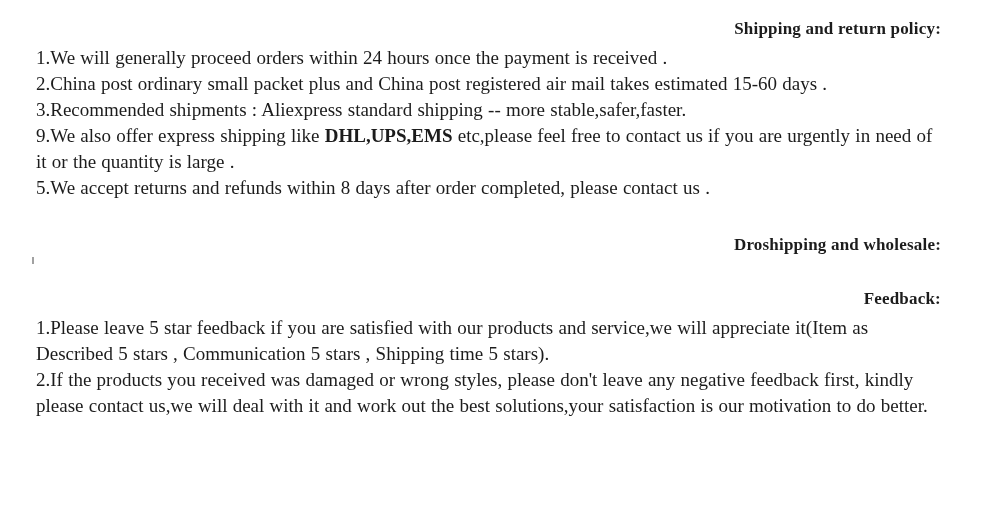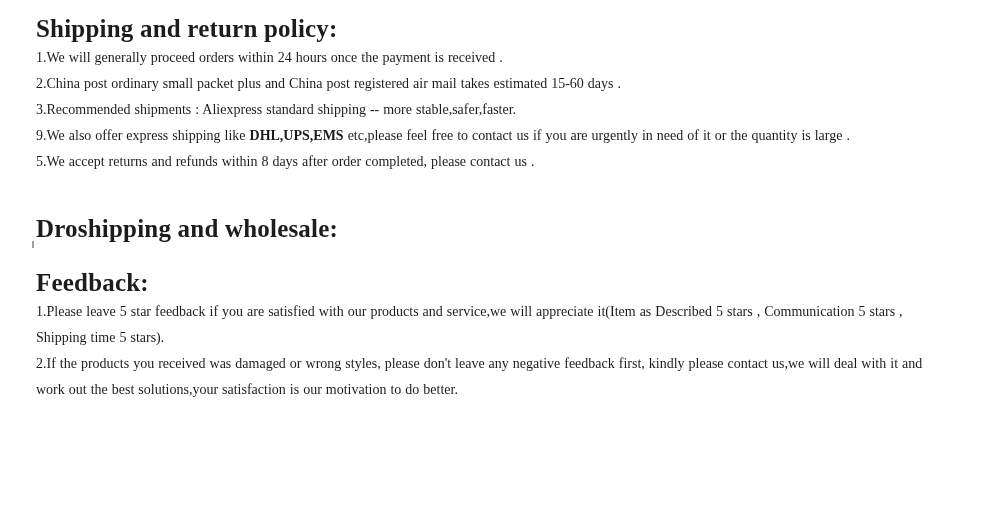--- a/index.html
+++ b/index.html
@@ -16,32 +16,33 @@
     color: #1c1c1c;
     font-family: "Liberation Serif", "DejaVu Serif", serif;
     box-sizing: border-box;
     padding: 13px 0 0 36px;
   }
   .content {
     width: 905px;
   }
   .heading {
     margin: 0 0 0 0;
-    font-size: 25px;
+    font-size: 17px;
     line-height: 32px;
     font-weight: bold;
     letter-spacing: 0.2px;
+    text-align: right;
   }
   .policy-section .item {
     margin: 0;
-    font-size: 14px;
+    font-size: 19px;
     line-height: 26px;
     word-spacing: 0.5px;
   }
-  .section-gap-sm { margin-top: 38px; }
+  .section-gap-sm { margin-top: 28px; }
   .section-gap-lg { margin-top: 22px; }
   .bold { font-weight: bold; }
   
   .stray-mark-host { position: relative; }
   .stray-mark {
     position: absolute;
     left: -4px;
     top: -4px;
     width: 2px;
     height: 7px;

